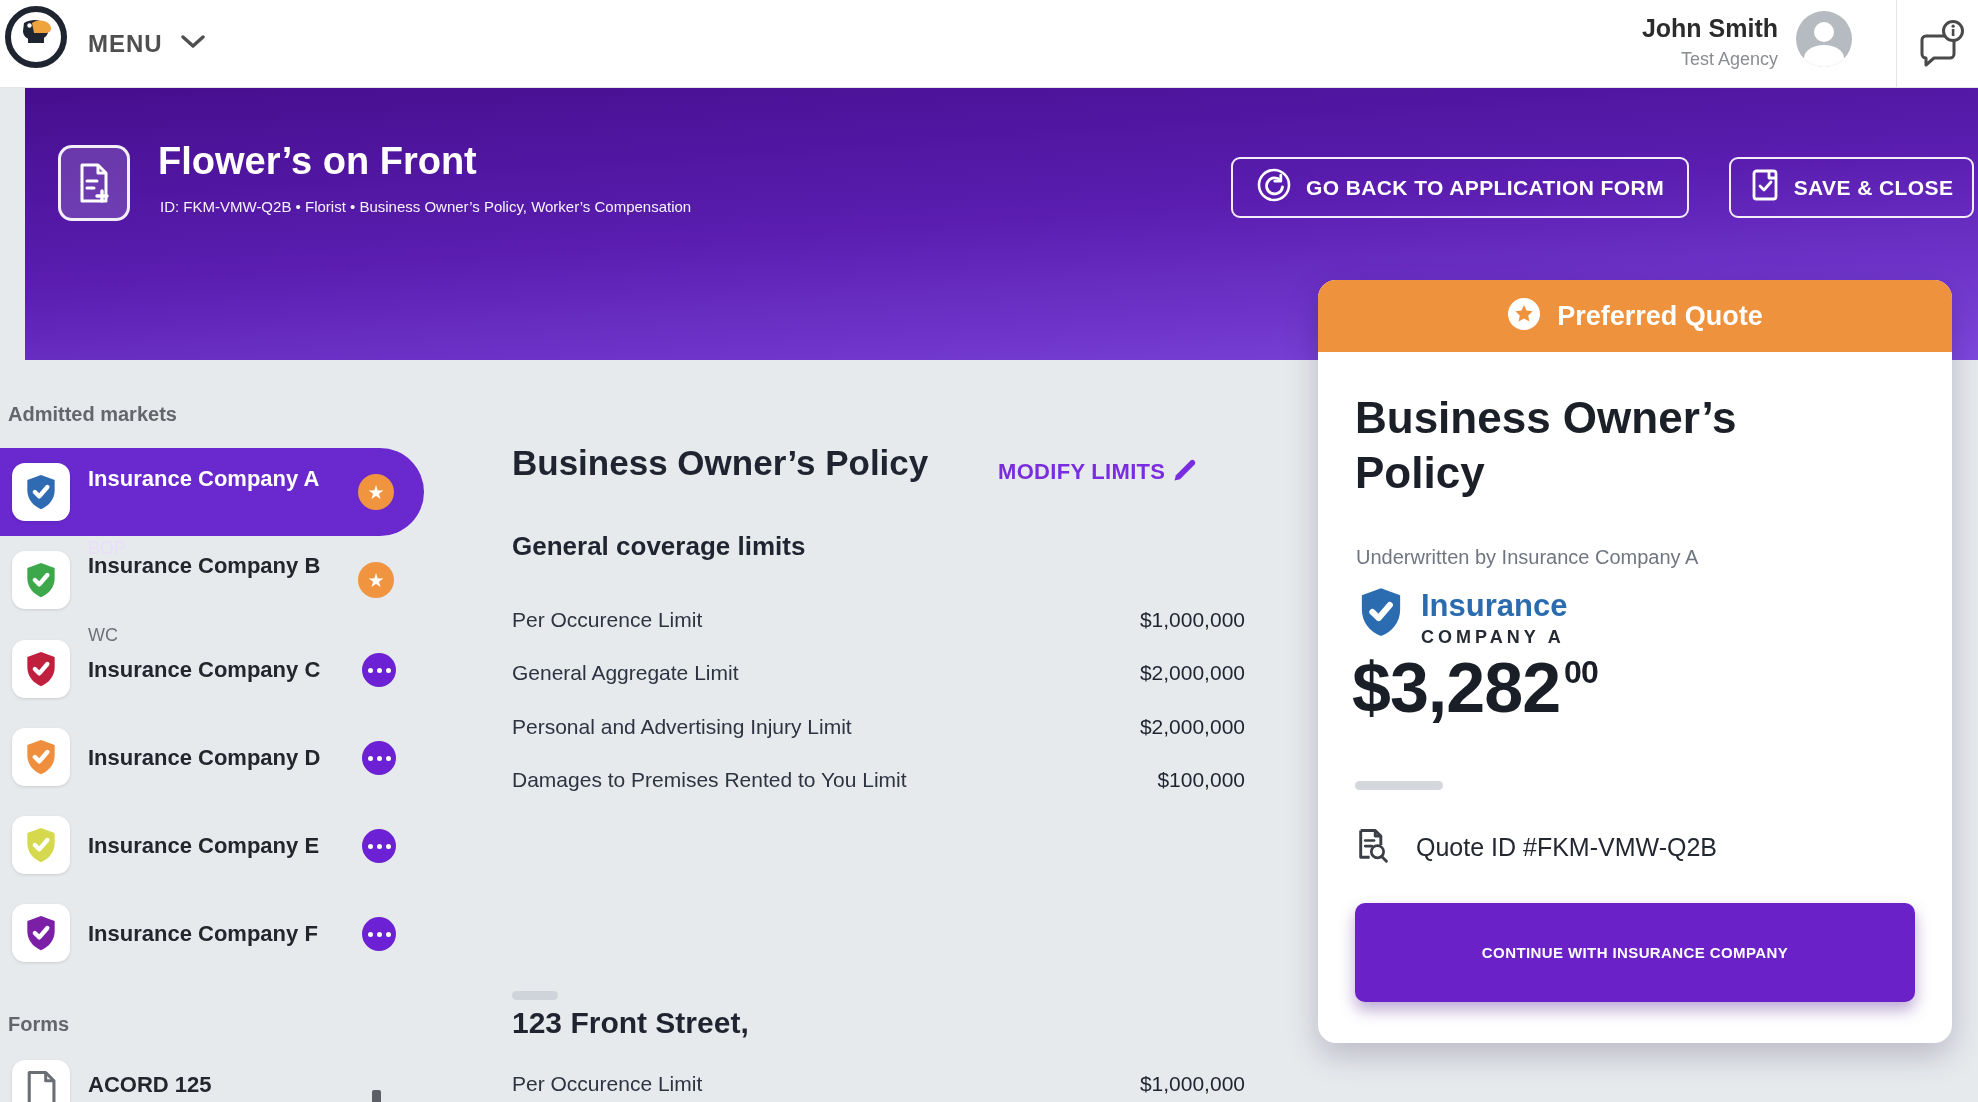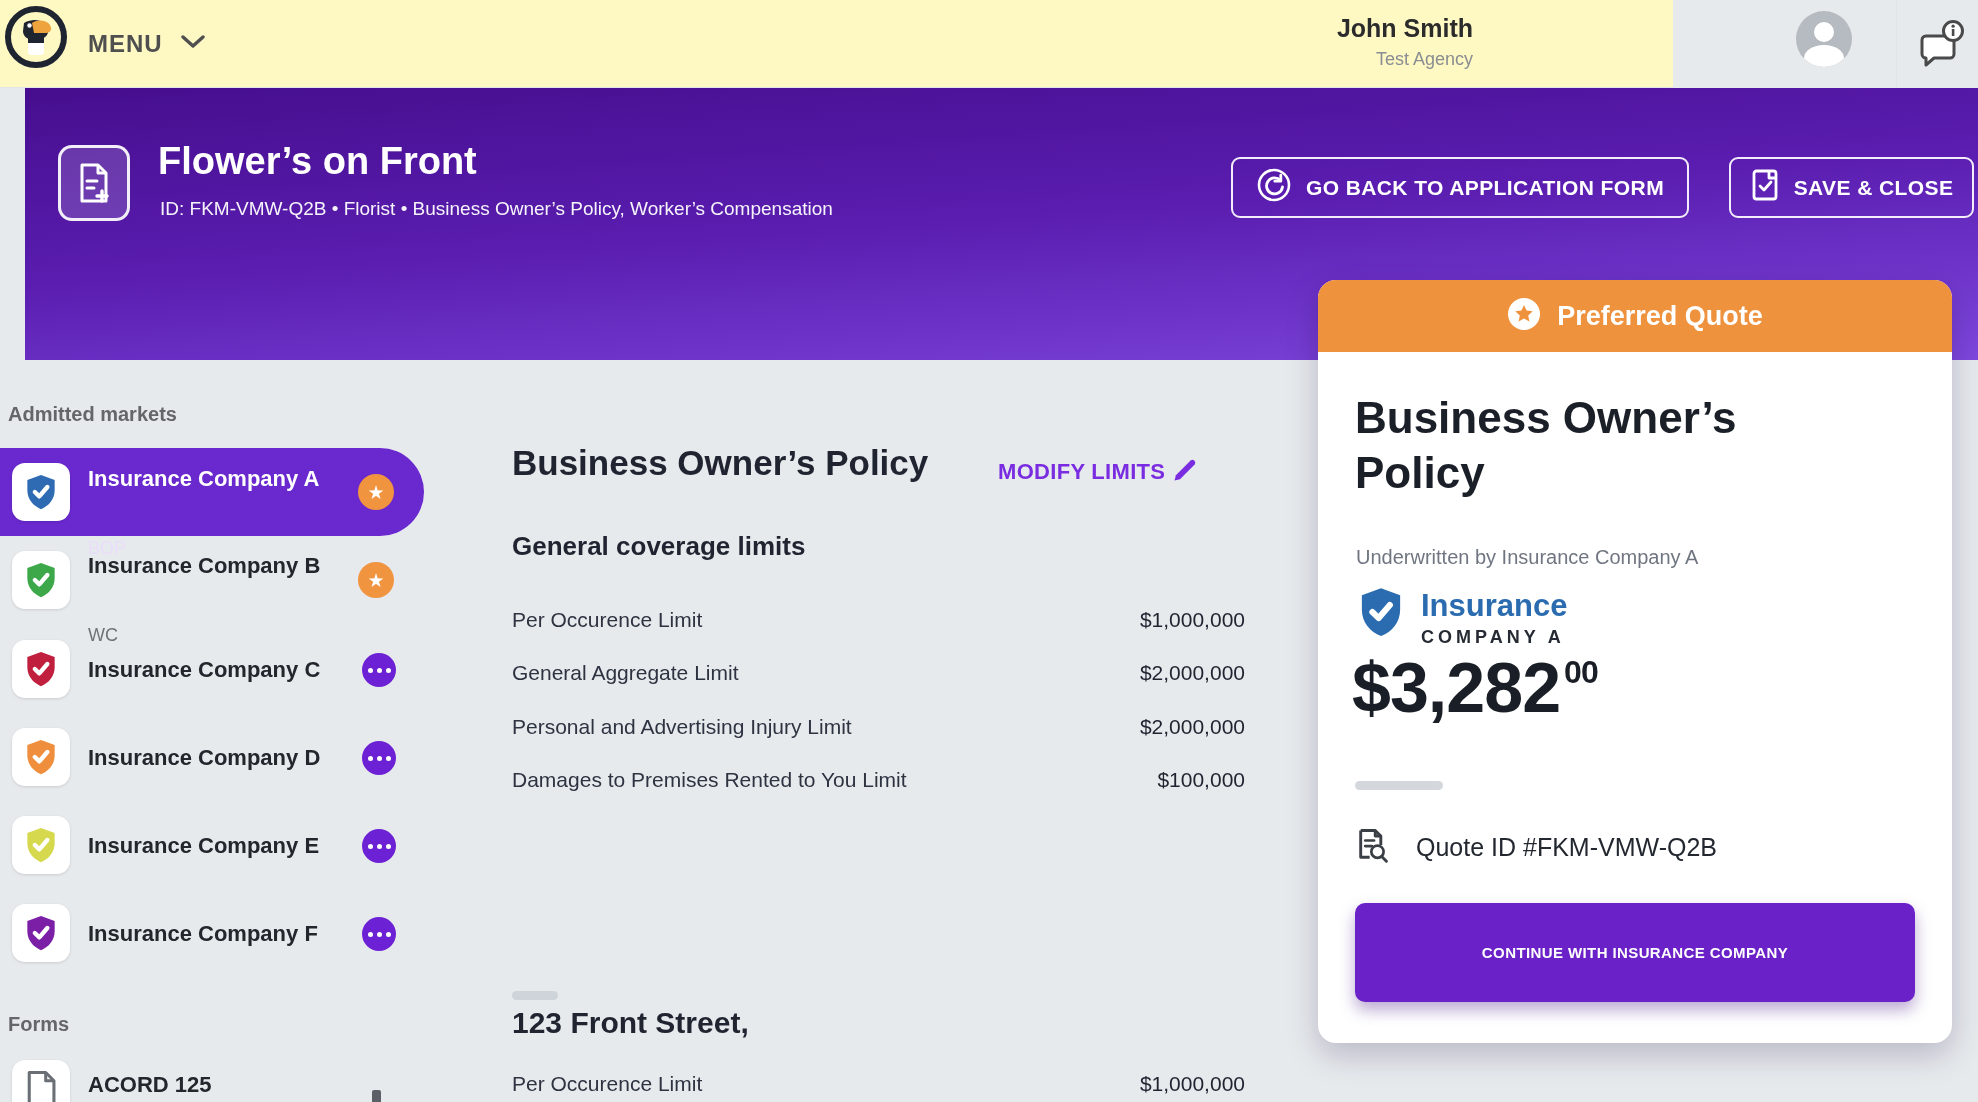--- a/index.html
+++ b/index.html
@@ -1,42 +1,42 @@
 <!DOCTYPE html>
 <html><head>
 <meta charset="utf-8">
 <style>
   * { margin:0; padding:0; box-sizing:border-box; }
   html,body { width:1978px; height:1102px; }
   body { font-family:"Liberation Sans","DejaVu Sans",sans-serif; background:#e7eaed; }
   #app { position:relative; width:1978px; height:1102px; overflow:hidden; background:#e7eaed; }
 
   
-  .topbar { position:absolute; left:0; top:0; width:1673px; height:88px; background:#fef9c3;
+  .topbar { position:absolute; left:0; top:0; width:1978px; height:88px; background:#ffffff;
             border-bottom:1px solid #e3e5e8; z-index:10; }
   .brand { position:absolute; left:4px; top:5px; width:64px; height:64px; }
   .menu-btn { position:absolute; left:88px; top:0; height:88px; display:flex; align-items:center; gap:18px; cursor:pointer; }
   .menu-label { font-size:24px; font-weight:700; color:#4f4f4f; letter-spacing:1px; }
   .user-text { position:absolute; right:200px; top:14px; text-align:right; }
   .user-name { font-size:25px; font-weight:700; color:#2b2b2b; }
   .user-org  { font-size:18px; color:#8a8d92; margin-top:6px; }
   .avatar { position:absolute; left:1796px; top:11px; width:56px; height:56px; border-radius:50%;
             background:#b6bbc1; overflow:hidden; }
   .avatar-head { position:absolute; left:18px; top:11px; width:20px; height:20px; border-radius:50%; background:#fff; }
   .avatar-body { position:absolute; left:8px; top:34px; width:40px; height:26px; border-radius:50% 50% 8px 8px; background:#fff; }
   .topbar-divider { position:absolute; left:1896px; top:0; width:1px; height:88px; background:#e2e4e7; }
   .chat-btn { position:absolute; left:1912px; top:18px; width:54px; height:54px; cursor:pointer; }
 
   
   .header { position:absolute; left:0; top:88px; width:1978px; height:272px; z-index:1;
             background:linear-gradient(176deg,#460e8e 0%,#5a1db0 48%,#7f48de 100%);margin-left:25px; }
   .app-tile { position:absolute; left:33px; top:57px; width:72px; height:76px; border:3px solid rgba(255,255,255,.92);
               border-radius:14px; background:rgba(255,255,255,.16); display:flex; align-items:center; justify-content:center; }
   .page-title { position:absolute; left:133px; top:52px; font-size:38px; font-weight:700; color:#ffffff; }
-  .page-meta  { position:absolute; left:135px; top:110px; font-size:19px; color:rgba(255,255,255,.95); }
+  .page-meta  { position:absolute; left:135px; top:110px; font-size:15px; color:rgba(255,255,255,.95); }
   .hdr-btn { position:absolute; top:69px; height:61px; border:2px solid rgba(255,255,255,.92); border-radius:9px;
              display:flex; align-items:center; justify-content:center; gap:14px; color:#fff; font-weight:700;
              font-size:21px; letter-spacing:.4px; cursor:pointer; background:transparent; }
   .btn-goback { left:1206px; width:458px; }
   .btn-save   { left:1704px; width:245px; }
 
   
   .side-label { position:absolute; left:8px; font-size:20px; font-weight:600; color:#64666b; }
   .pill-selected { position:absolute; left:0; top:448px; width:424px; height:88px; background:#6a28cf;
                    border-radius:0 44px 44px 0; }

